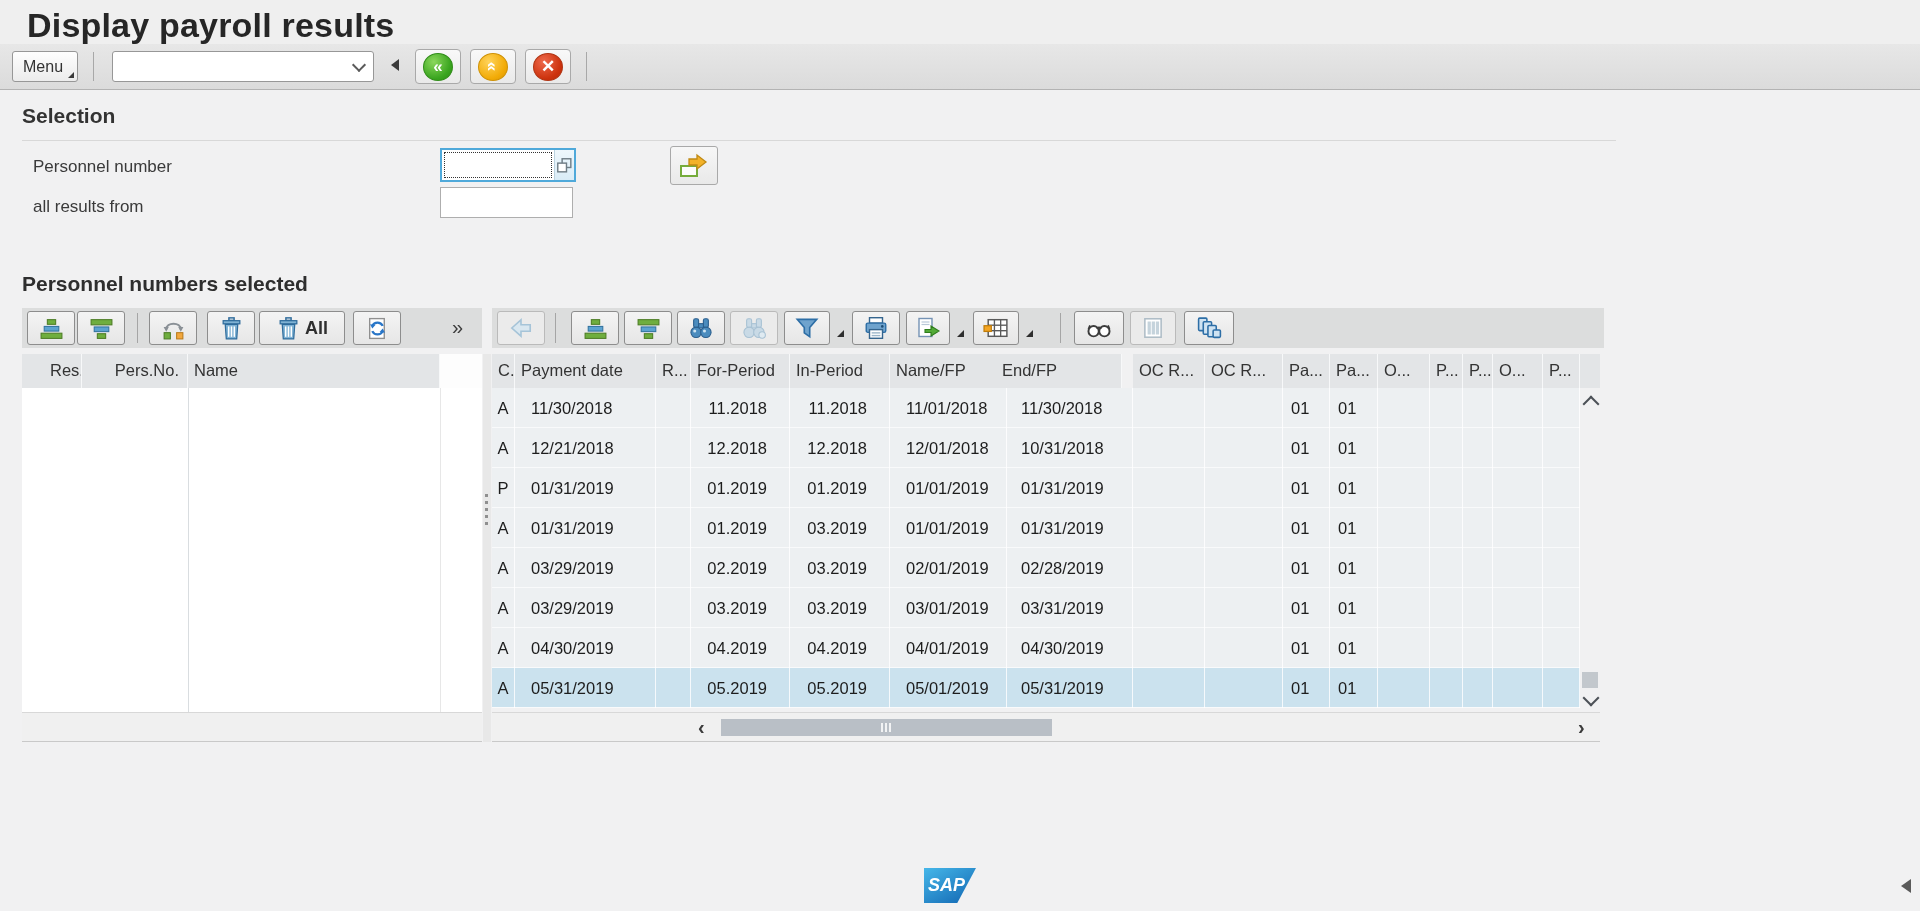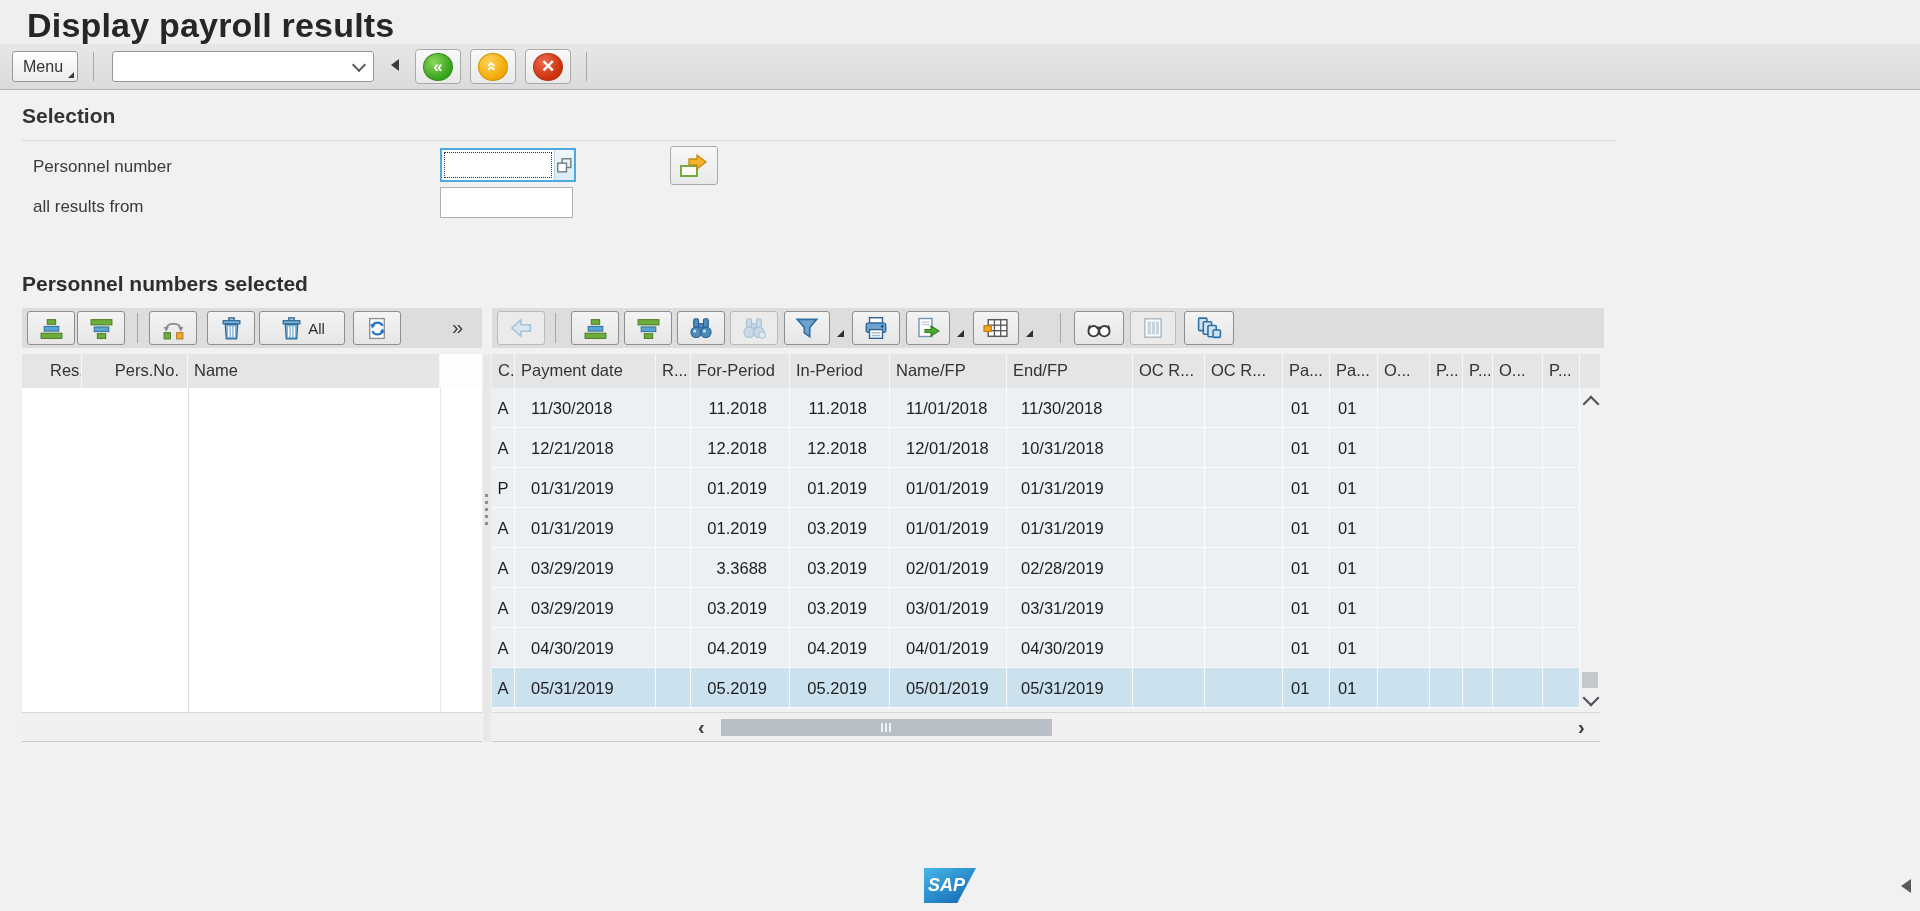--- a/index.html
+++ b/index.html
@@ -32,21 +32,21 @@
   .plain-input{position:absolute;left:440px;top:187px;width:133px;height:31px;border:1px solid #aeaeae;box-sizing:border-box;font-size:16px;padding:0 6px;background:#fff;}
   .exec-btn{position:absolute;left:670px;top:146px;width:48px;height:39px;background:linear-gradient(#f7f7f7,#e9e9e9);border:1px solid #a9a9a9;border-radius:3px;display:flex;align-items:center;justify-content:center;cursor:pointer;}
   
   h2.panel{position:absolute;margin:0;font-size:21px;font-weight:bold;color:#2e2e2e;}
   .ptoolbar{position:absolute;top:308px;height:40px;background:#dcdddd;}
   .tbtn{position:absolute;top:3px;height:34px;background:linear-gradient(#f4f4f4,#e6e6e6);border:1px solid #8d8d8d;border-radius:3px;display:flex;align-items:center;justify-content:center;cursor:pointer;padding:0 4px;box-sizing:border-box;}
   .tbtn.disabled{border-color:#bababa;background:#ebebeb;cursor:default;}
   .tsep{position:absolute;top:5px;width:1px;height:30px;background:#a5a5a5;}
   .dd-tri{position:absolute;top:22px;width:0;height:0;border-left:7px solid transparent;border-bottom:7px solid #2e2e2e;cursor:pointer;}
   .more{position:absolute;font-size:20px;color:#3b3b3b;top:8px;cursor:pointer;}
-  .all-lbl{font-size:15px;color:#2f2f2f;margin-left:4px;}
+  .all-lbl{font-size:18px;color:#2f2f2f;margin-left:4px;font-weight:bold;}
   
   .grid{position:absolute;top:354px;}
   .hcell{position:absolute;top:0;height:34px;background:#e3e5e7;border-right:1px solid #f7f8f9;box-sizing:border-box;font-size:16.5px;color:#333;line-height:33px;white-space:nowrap;overflow:hidden;padding-left:6px;}
   .trow{position:absolute;left:0;width:1088px;height:40px;background:#edf0f2;border-bottom:1px solid #f9fafb;box-sizing:border-box;cursor:pointer;}
   .trow.sel{background:#cbe2ee;}
   .cell{position:absolute;top:0;height:40px;line-height:40px;font-size:16.5px;color:#1d1d1d;white-space:nowrap;overflow:hidden;border-right:1px solid rgba(255,255,255,.8);box-sizing:border-box;}
   .c-center{text-align:center;}
   .pl16{padding-left:16px;}.pl14{padding-left:14px;}.pl8{padding-left:8px;}
   .pr22{text-align:right;padding-right:22px;}
   .grid-link{color:#191919;text-decoration:underline;cursor:pointer;}
@@ -309,21 +309,21 @@
     </button>
   </div>
 
   <div class="grid" id="rp-grid" style="left:492px;width:1108px;height:354px">
       <div class="hcell" style="left: 0px; width: 23px;">C...</div>
       <div class="hcell" style="left: 23px; width: 141px;">Payment date</div>
       <div class="hcell" style="left: 164px; width: 35px;">R...</div>
       <div class="hcell" style="left: 199px; width: 99px;">For-Period</div>
       <div class="hcell" style="left: 298px; width: 100px;">In-Period</div>
       <div class="hcell" style="left: 398px; width: 117px;">Name/FP</div>
-      <div class="hcell" style="left: 515px; width: 126px;">End/FP</div>
+      <div class="hcell" style="left: 504px; width: 126px;">End/FP</div>
       <div class="hcell" style="left: 641px; width: 72px;">OC R...</div>
       <div class="hcell" style="left: 713px; width: 78px;">OC R...</div>
       <div class="hcell" style="left: 791px; width: 47px;">Pa...</div>
       <div class="hcell" style="left: 838px; width: 48px;">Pa...</div>
       <div class="hcell" style="left: 886px; width: 52px;">O...</div>
       <div class="hcell" style="left: 938px; width: 33px;">P...</div>
       <div class="hcell" style="left: 971px; width: 30px;">P...</div>
       <div class="hcell" style="left: 1001px; width: 50px;">O...</div>
       <div class="hcell" style="left: 1051px; width: 37px;">P...</div>
       <div class="hcell" style="left: 1088px; width: 20px; border-right: none;"></div>
@@ -396,21 +396,21 @@
         <div class="cell" style="left: 886px; width: 52px;"></div>
         <div class="cell" style="left: 938px; width: 33px;"></div>
         <div class="cell" style="left: 971px; width: 30px;"></div>
         <div class="cell" style="left: 1001px; width: 50px;"></div>
         <div class="cell" style="left: 1051px; width: 37px;"></div>
       </div>
       <div class="trow" style="top: 194px;">
         <div class="cell c-center" style="left: 0px; width: 23px;">A</div>
         <div class="cell pl16" style="left: 23px; width: 141px;">03/29/2019</div>
         <div class="cell" style="left: 164px; width: 35px;"></div>
-        <div class="cell pr22" style="left: 199px; width: 99px;">3.3688</div>
+        <div class="cell pr22" style="left: 199px; width: 99px;">02.2019</div>
         <div class="cell pr22" style="left: 298px; width: 100px;">03.2019</div>
         <div class="cell pl16" style="left: 398px; width: 117px;">02/01/2019</div>
         <div class="cell pl14" style="left: 515px; width: 126px;">02/28/2019</div>
         <div class="cell" style="left: 641px; width: 72px;"></div>
         <div class="cell" style="left: 713px; width: 78px;"></div>
         <div class="cell pl8" style="left: 791px; width: 47px;">01</div>
         <div class="cell pl8" style="left: 838px; width: 48px;">01</div>
         <div class="cell" style="left: 886px; width: 52px;"></div>
         <div class="cell" style="left: 938px; width: 33px;"></div>
         <div class="cell" style="left: 971px; width: 30px;"></div>

